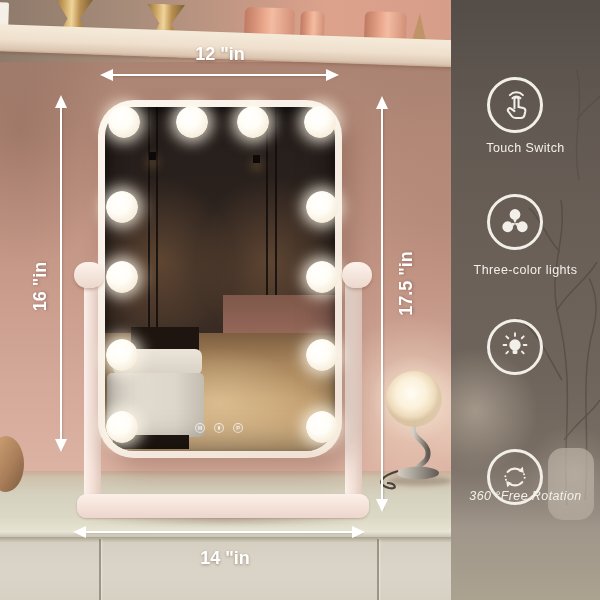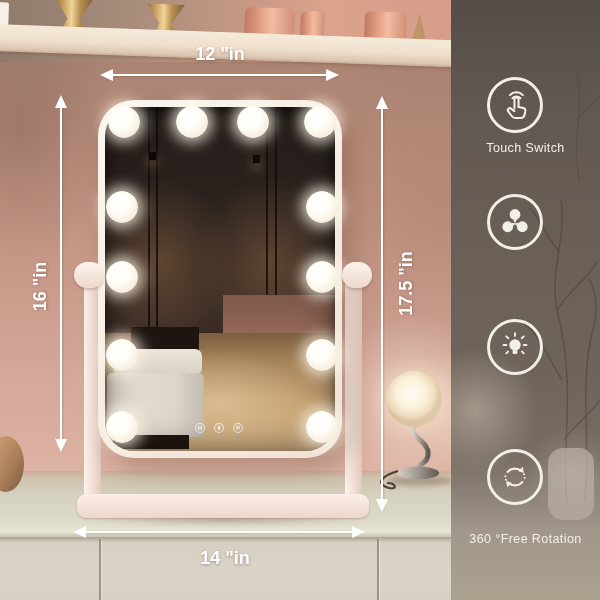--- a/index.html
+++ b/index.html
@@ -265,20 +265,21 @@
         <g fill="#f2efe9">
       <circle cx="24" cy="14.5" r="6.8"></circle>
           <circle cx="14.8" cy="30" r="6.8"></circle>
           <circle cx="33.2" cy="30" r="6.8"></circle>
       <path d="M21.5 20.5 h5 L24 25.5 z"></path>
       <path d="M19.8 24.8 L21.2 29.6 L24.6 26 z"></path>
       <path d="M28.2 24.8 L26.8 29.6 L23.4 26 z"></path>
     </g>
       </svg>
   </div>
+  <div class="abs feat-label" style="top:263px;">Three-color lights</div>
 
   <div class="abs feat-circle" style="top:319px;">
     <svg viewBox="0 0 48 48">
       <g stroke="#f2efe9" stroke-width="2.4" stroke-linecap="round">
         <line x1="24" y1="6.5" x2="24" y2="10"></line>
           <line x1="35" y1="10.5" x2="32.5" y2="13"></line>
         <line x1="13" y1="10.5" x2="15.5" y2="13"></line>
           <line x1="38.5" y1="21.5" x2="35" y2="21.5"></line>
         <line x1="9.5" y1="21.5" x2="13" y2="21.5"></line>
           <line x1="35" y1="32" x2="32.8" y2="29.8"></line>
@@ -300,21 +301,21 @@
       <g fill="#f2efe9">
         <path d="M33.8 11.2 l1.4 7.6 -7.3 -2.3 z"></path>
         <path d="M14.2 36.8 l-1.4 -7.6 7.3 2.3 z"></path>
         <circle cx="11.8" cy="23" r="1.3"></circle>
           <circle cx="12.6" cy="27.5" r="1.3"></circle>
         <circle cx="36.2" cy="25" r="1.3"></circle>
           <circle cx="35.4" cy="20.5" r="1.3"></circle>
       </g>
     </svg>
   </div>
-  <div class="abs feat-label" style="top:532px;">360 °Free Rotation</div>
+  <div class="abs feat-label" style="top:489px;font-style:italic;">360 °Free Rotation</div>
 
   <div class="abs h-arrow" style="left:102px;top:74px;width:235px;"></div>
   <div class="abs dim-label" style="left:150px;top:44px;width:140px;">12 "in</div>
 
   <div class="abs v-arrow" style="left:60px;top:97px;height:353px;"></div>
   <div class="abs dim-label rot" style="left:-22px;top:276px;width:124px;">16 "in</div>
 
   <div class="abs v-arrow" style="left:381px;top:98px;height:412px;"></div>
   <div class="abs dim-label rot" style="left:336px;top:273px;width:140px;">17.5 "in</div>
 

